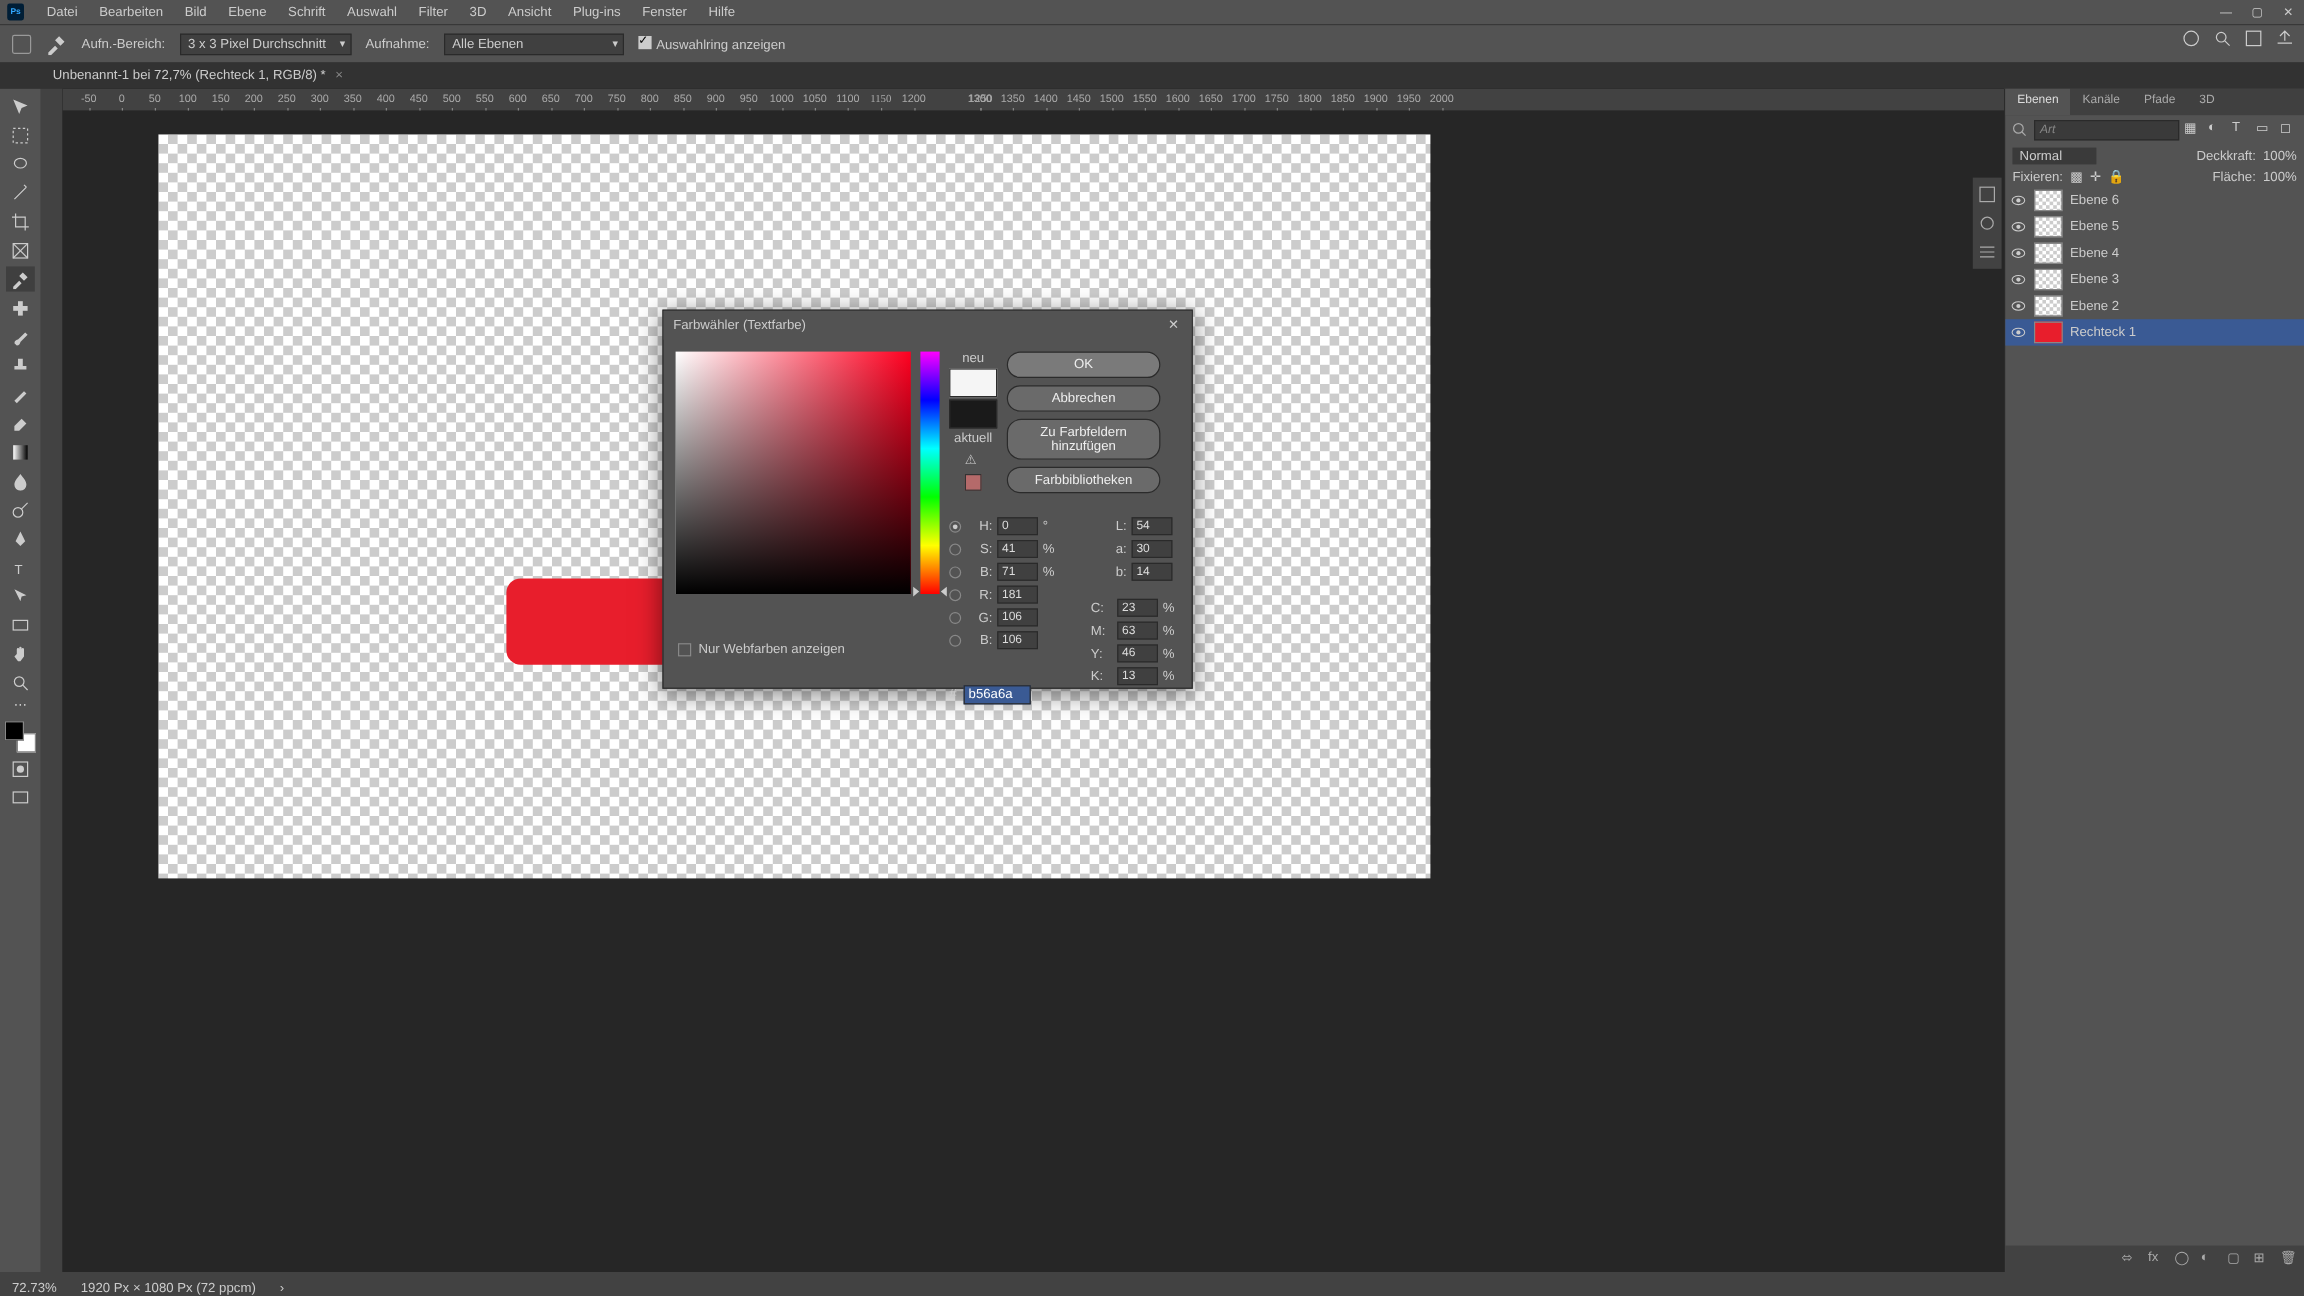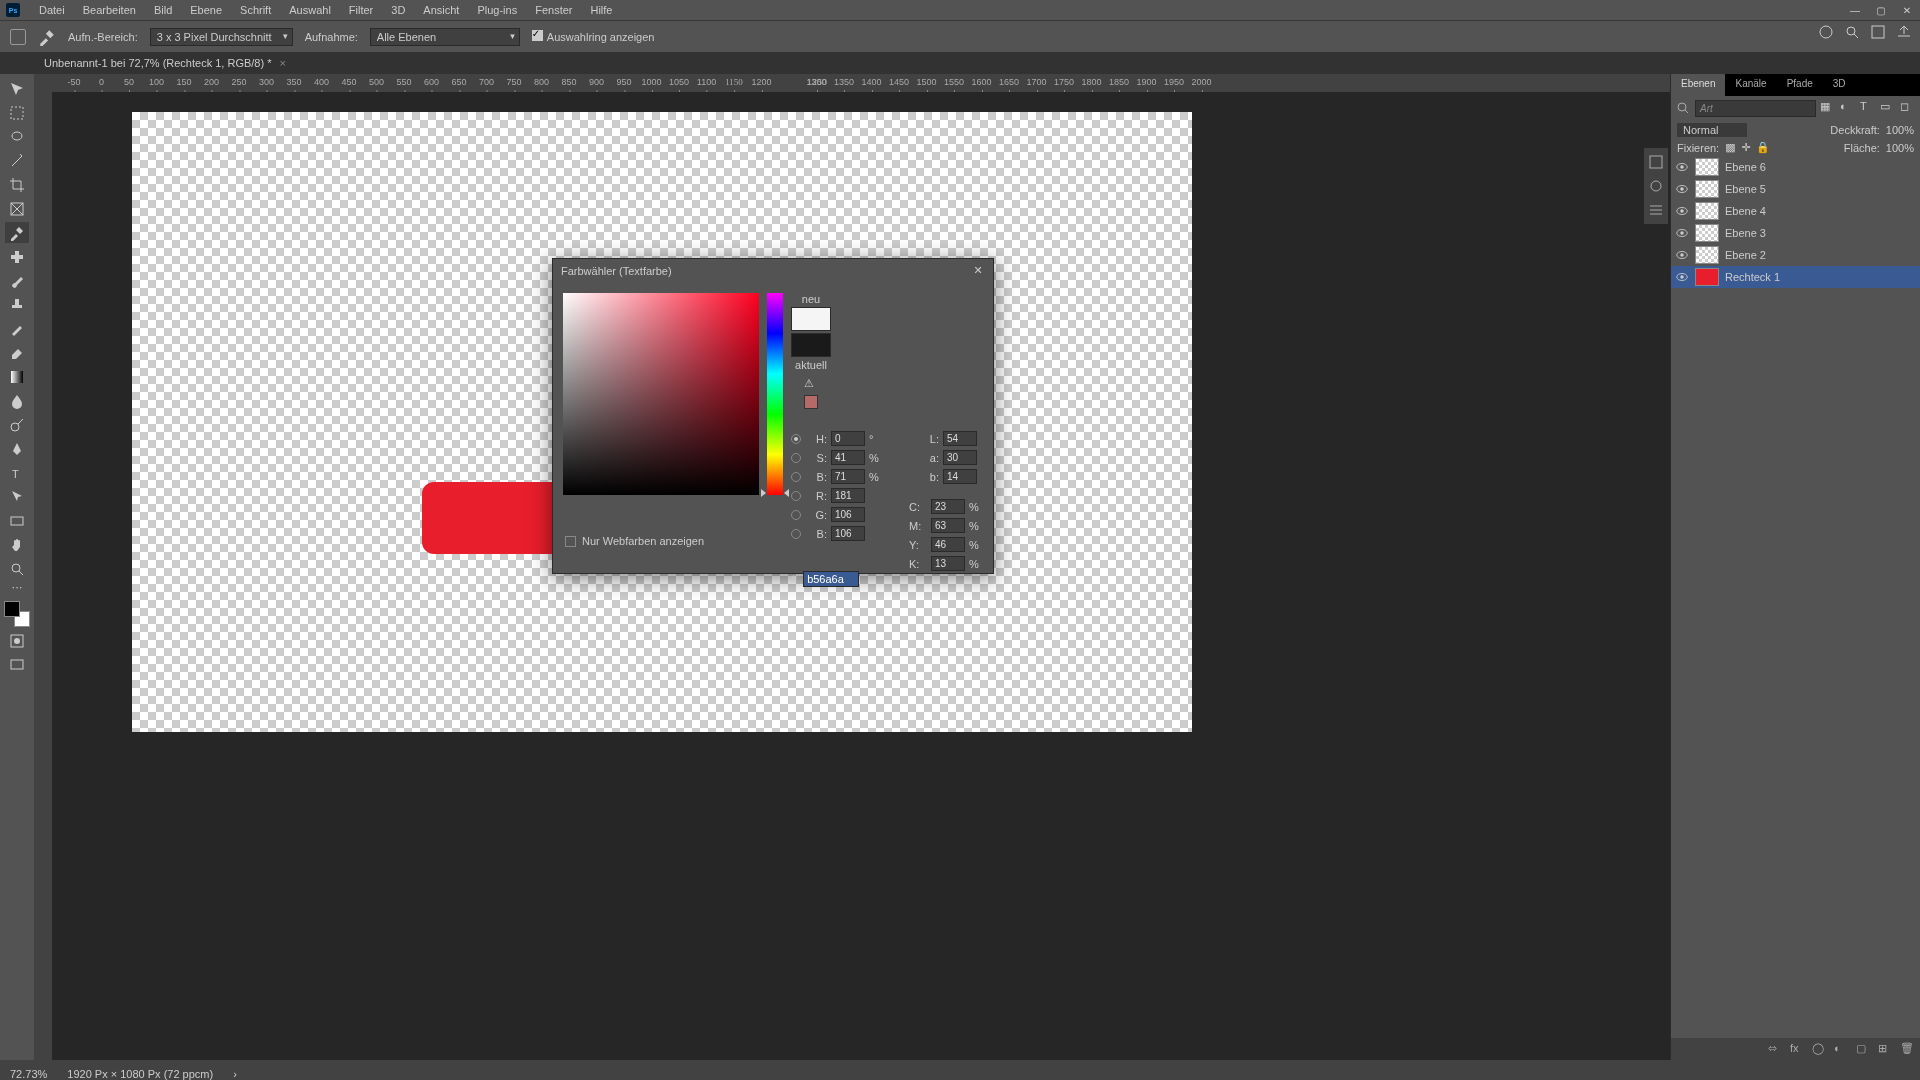--- a/index.html
+++ b/index.html
@@ -43,21 +43,21 @@
 .canvasarea{flex:1;background:#262626;position:relative;overflow:hidden}
 .rulerH{height:18px;background:#424242;position:absolute;top:0;left:0;right:0;display:flex;overflow:hidden}
 .rulerH .tick{position:absolute;font-size:9px;color:#aaa;top:3px;transform:translateX(-50%)}
 .rulerH .tick::after{content:"";position:absolute;left:50%;bottom:-8px;width:1px;height:5px;background:#888}
 
 .canvas{position:absolute;top:38px;left:80px;width:1060px;height:620px;background:repeating-conic-gradient(#ccc 0 25%,#fff 0 50%) 0 0/16px 16px}
 .redshape{position:absolute;left:290px;top:370px;width:280px;height:72px;background:#e81e2c;border-radius:12px}
 
 
 .right{width:250px;background:#535353;display:flex;flex-direction:column;border-left:1px solid #2b2b2b}
-.paneltabs{display:flex;background:#000000;height:22px}
+.paneltabs{display:flex;background:#404040;height:22px}
 .paneltabs span{padding:4px 10px;font-size:10px;color:#aaa}
 .paneltabs span.on{background:#535353;color:#ddd}
 .searchrow{display:flex;align-items:flex-start;padding:4px;gap:4px}
 .searchrow .sinput{flex:1;background:#3a3a3a;border:1px solid #2a2a2a;padding:2px 4px;font-size:10px;color:#888;font-style:italic}
 .searchrow .ic{width:16px;height:16px}
 .row2{display:flex;align-items:center;padding:2px 6px;gap:6px;font-size:10px;color:#888}
 .row2 .blend{background:#3a3a3a;padding:1px 6px;min-width:70px}
 .row2 .op{margin-left:auto}
 .layerlist{flex:1;overflow:auto}
 .layer{display:flex;align-items:center;height:22px;padding:0 4px;gap:6px}
@@ -472,20 +472,26 @@
     <div class="preview">
       <span>neu</span>
       <div class="sw" style="background:#f5f5f5"></div>
       <div class="sw" style="background:#1a1a1a"></div>
       <span>aktuell</span>
       <div style="margin-top:4px;display:flex;flex-direction:column;gap:4px;align-items:center">
         <div style="width:14px;height:14px">⚠</div>
         <div style="width:14px;height:14px;background:#b56a6a;border:1px solid #333"></div>
       </div>
     </div>
+    <div class="btns">
+      <button class="ok">OK</button>
+      <button>Abbrechen</button>
+      <button>Zu Farbfeldern hinzufügen</button>
+      <button>Farbbibliotheken</button>
+    </div>
 
     <div class="fieldgrid">
       <div class="r on"></div>
         <span class="lab">H:</span>
         <input value="0" style="">
         <span>°</span>
       <span></span>
         <span class="lab">L:</span>
         <input value="54" style="">
         <span></span>

